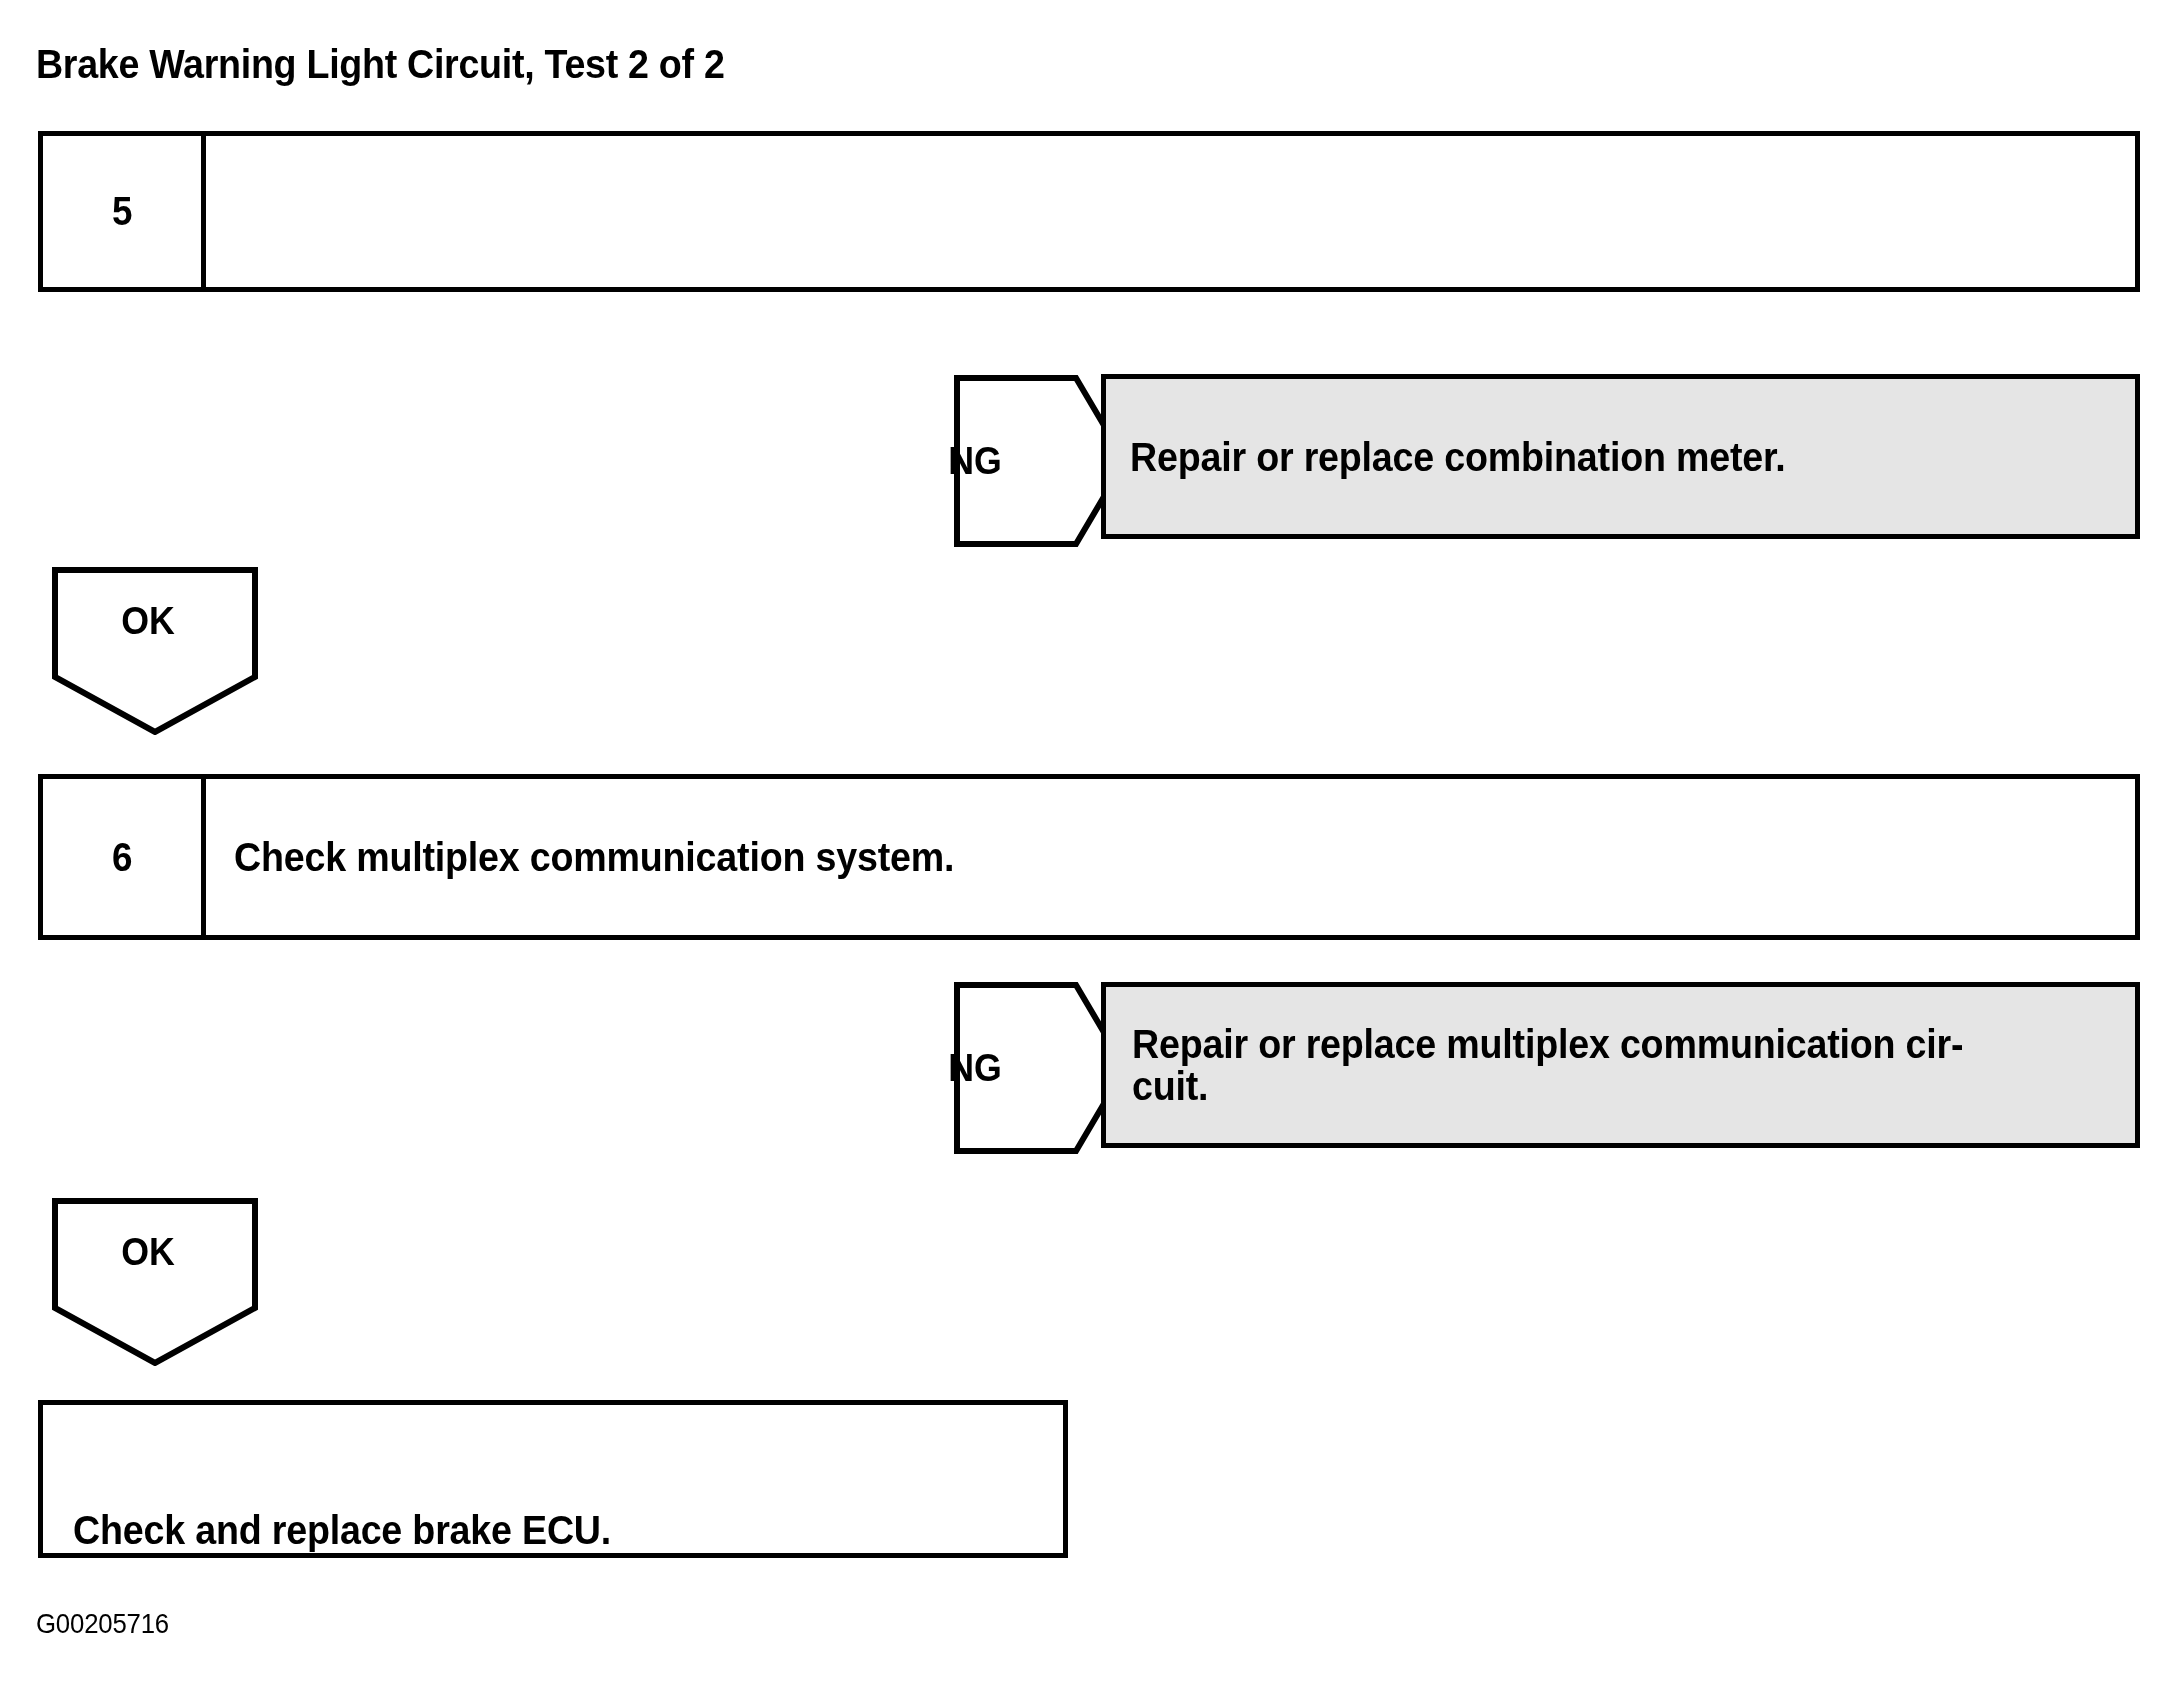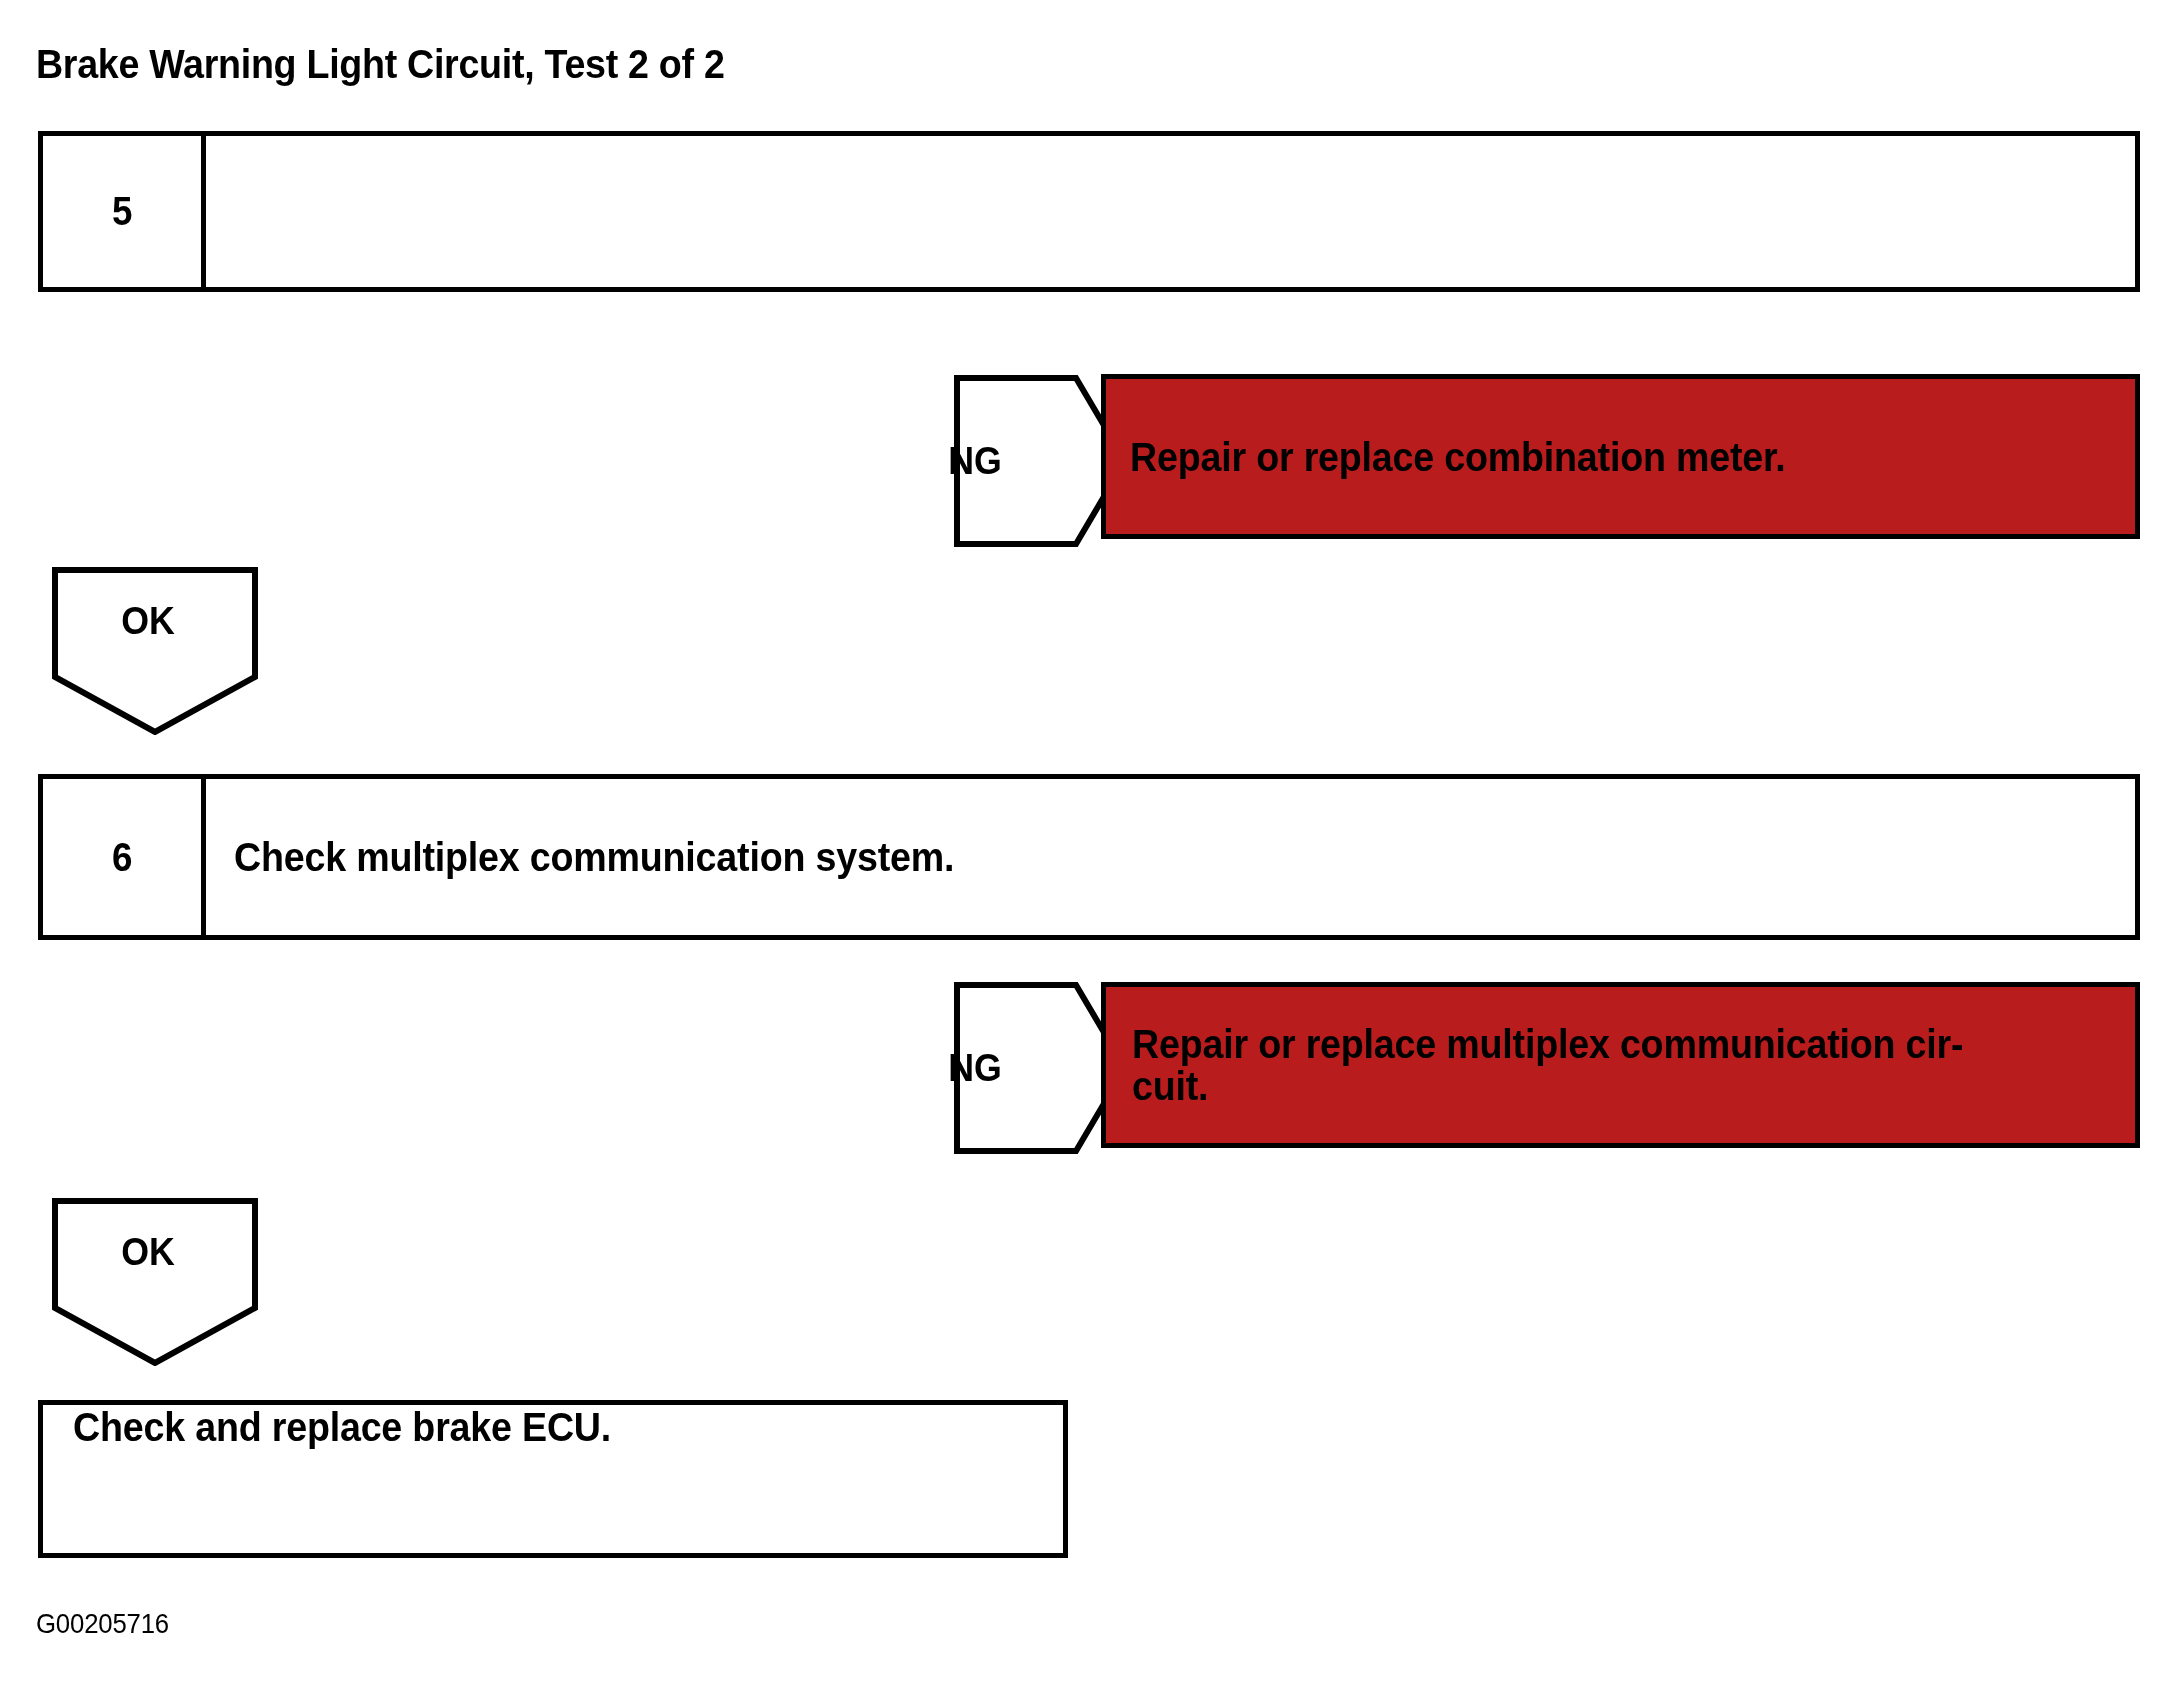--- a/index.html
+++ b/index.html
@@ -79,21 +79,21 @@
     transform: scaleX(0.94);
     transform-origin: left center;
     white-space: nowrap;
   }
 
   
   .result-box {
     position: absolute;
     box-sizing: border-box;
     border: 5px solid #000;
-    background: #b91c1c;
+    background: #e5e5e5;
     display: flex;
     align-items: center;
     padding-left: 24px;
     padding-right: 14px;
   }
   .result-text {
     font-size: 40px;
     font-weight: bold;
     line-height: 1.05;
     letter-spacing: -0.2px;
@@ -156,21 +156,21 @@
     transform-origin: center center;
   }
 
   
   .terminal-box {
     position: absolute;
     box-sizing: border-box;
     border: 5px solid #000;
     background: #fff;
     display: flex;
-    align-items: flex-start;
+    align-items: flex-end;
     padding-left: 30px;
   }
   .terminal-text {
     font-size: 40px;
     font-weight: bold;
     letter-spacing: -0.2px;
     transform: scaleX(0.94);
     transform-origin: left center;
     white-space: nowrap;
   }

